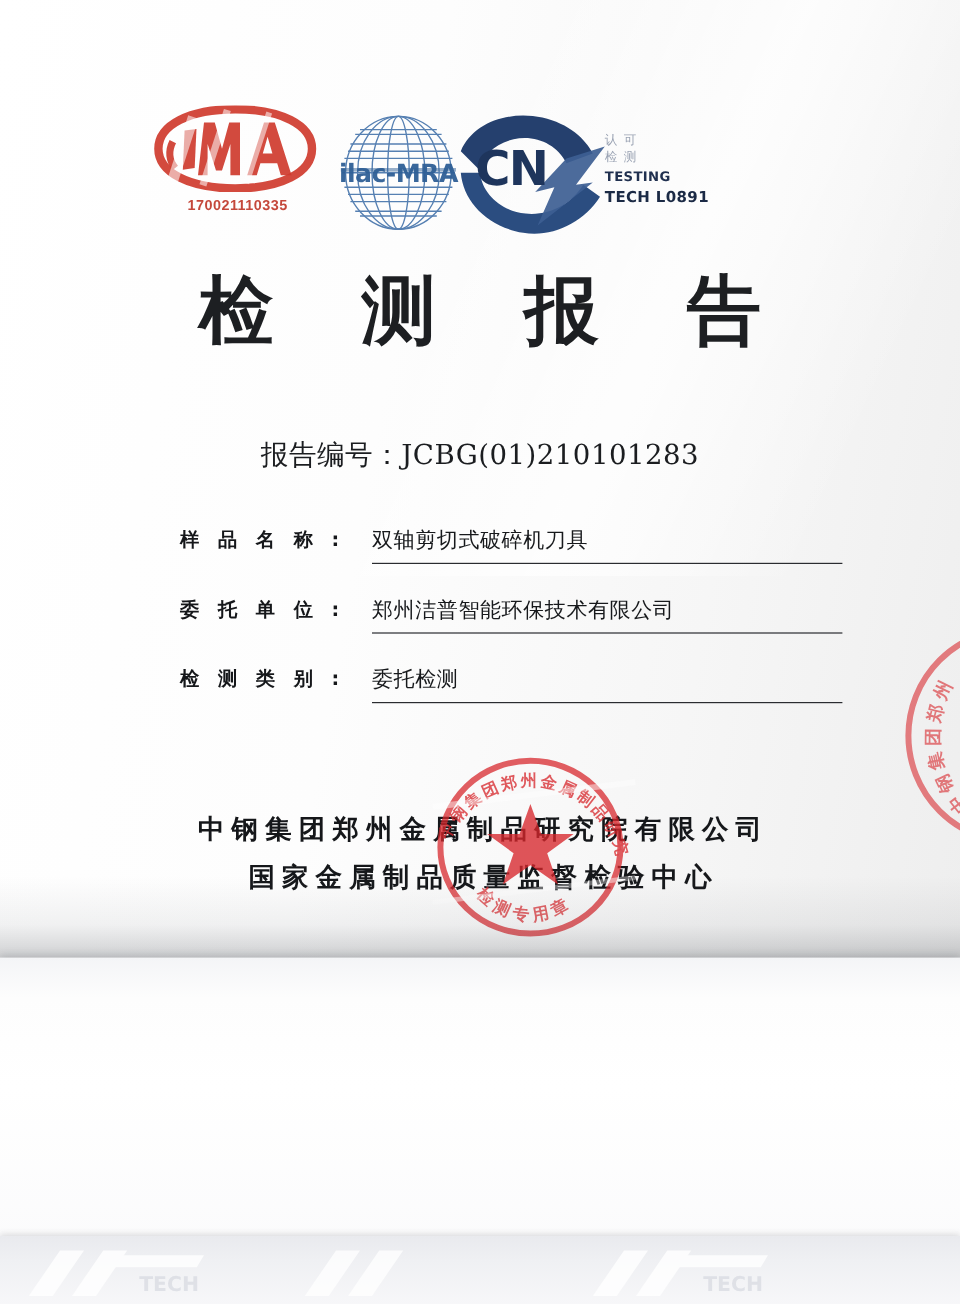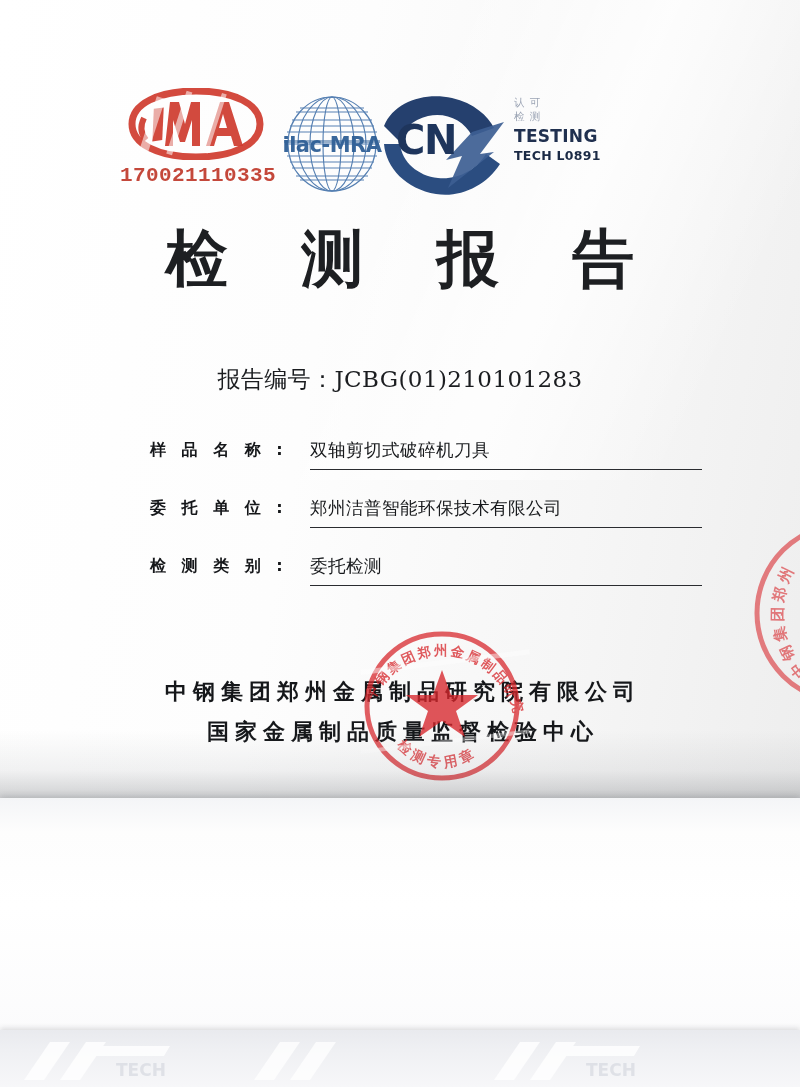--- a/index.html
+++ b/index.html
@@ -40,29 +40,29 @@
     overflow:hidden;
   }
 
   
   .logos { position:absolute; left:118px; top:88px; width:470px; height:115px; }
 
   .cma-wrap { position:absolute; left:0px; top:0px; width:160px; height:110px; }
   .cma-mark { position:absolute; left:8px; top:0px; width:140px; height:72px; }
   .cma-num {
     position:absolute; left:0px; top:76px; width:160px;
-    color:#c0392b; font-weight:700; font-size:21px; letter-spacing:.4px;
-    font-family:Liberation Mono, monospace;
+    color:#c0392b; font-weight:700; font-size:12px; letter-spacing:.4px;
+    font-family:Liberation Sans, sans-serif;
     text-align:center; opacity:.92;
   }
   .ilac-wrap { position:absolute; left:152px; top:2px; width:124px; height:108px; }
   .cnas-wrap { position:absolute; left:258px; top:4px; width:212px; height:104px; }
-  .cnas-txt { position:absolute; left:128px; top:3px; width:92px; color:#1f3356;margin-left:10px; }
+  .cnas-txt { position:absolute; left:128px; top:18px; width:92px; color:#1f3356; }
   .cnas-cn { font-size:10.5px; line-height:14px; color:#4a5a78; letter-spacing:1px; opacity:.55; }
-  .cnas-en { font-size:17px; font-weight:700; letter-spacing:.3px; margin-top:3px; color:#20304f; }
+  .cnas-en { font-size:11px; font-weight:700; letter-spacing:.3px; margin-top:3px; color:#20304f; }
   .cnas-id { font-size:12.5px; font-weight:700; letter-spacing:.3px; margin-top:2px; color:#1b2a45; }
 
   
   .title1 {
     position:absolute; left:0; right:0; top:228px; text-align:center;
     font-family:"DejaVu Sans","Liberation Sans",sans-serif;
     font-size:62px; font-weight:700; color:#1d1f22; letter-spacing:26px;
     text-indent:26px; line-height:1;
   }
 

